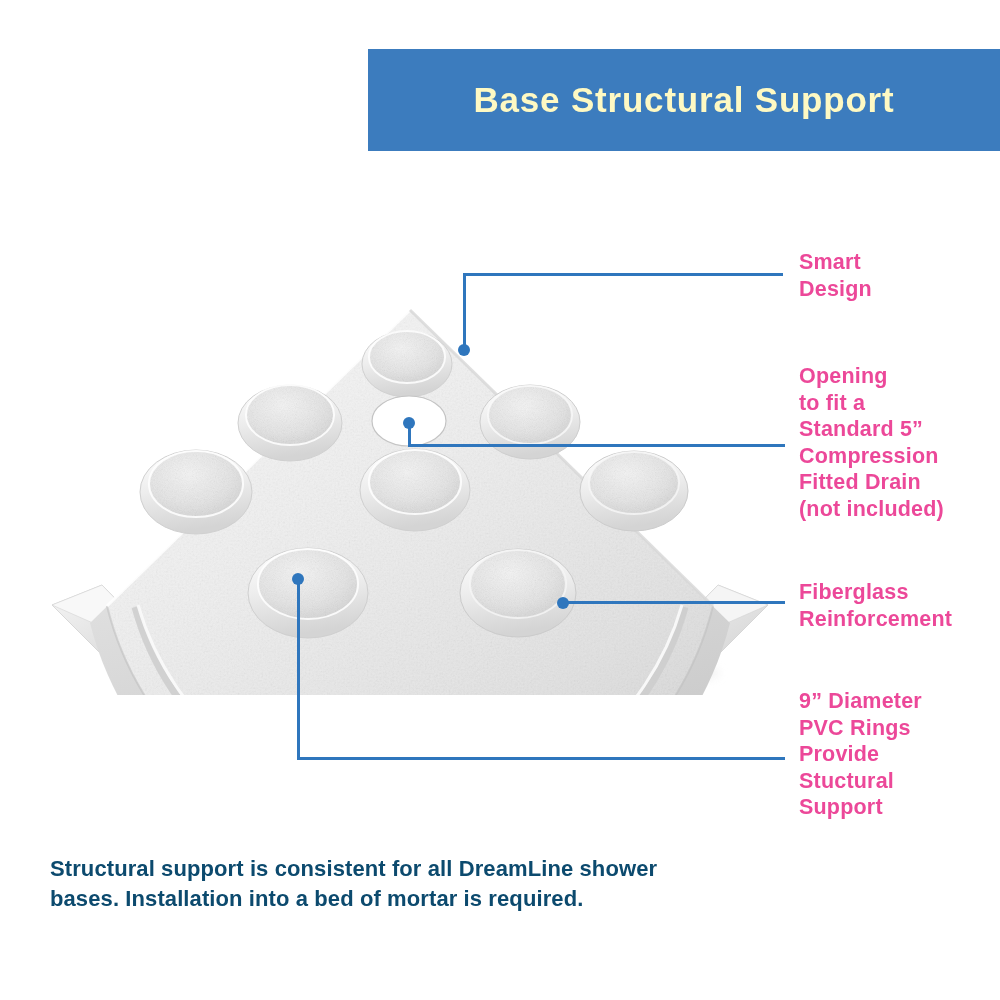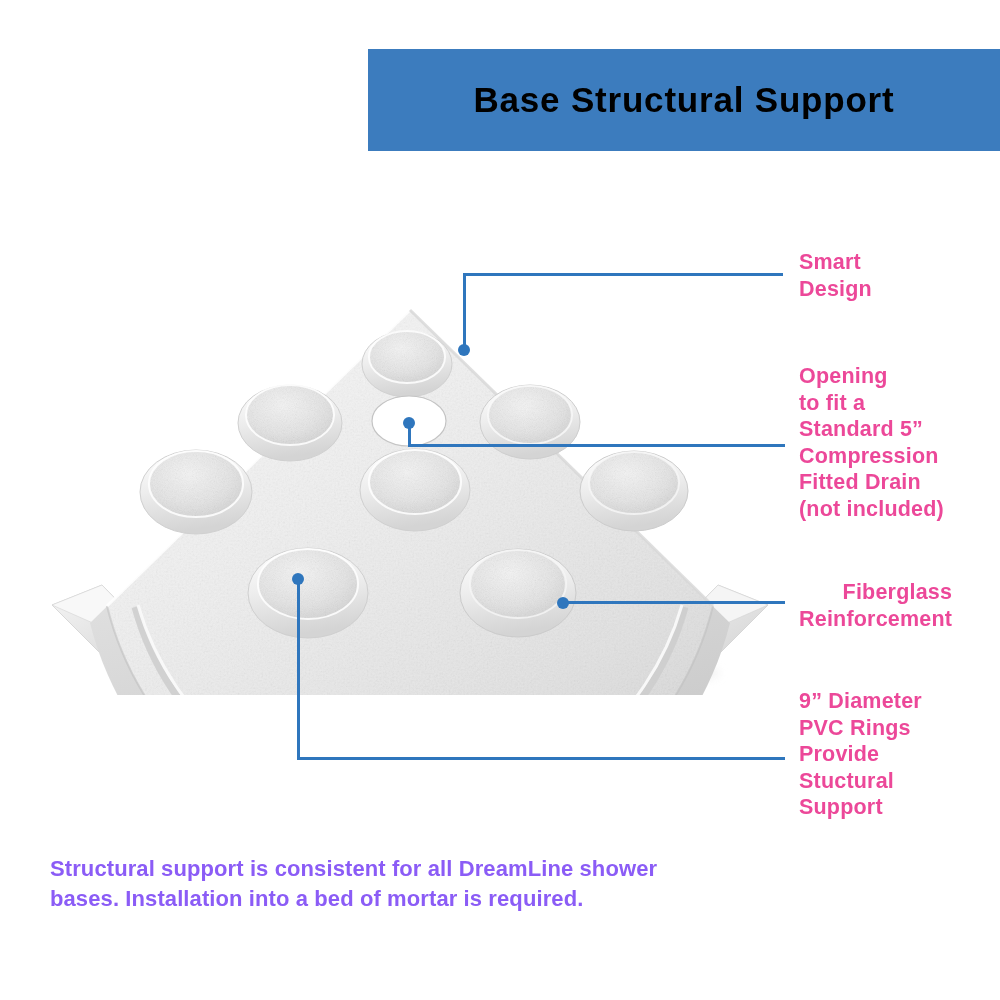--- a/index.html
+++ b/index.html
@@ -25,42 +25,42 @@
     left: 368px;
     top: 49px;
     width: 632px;
     height: 102px;
     background: #3c7cbe;
     display: flex;
     align-items: center;
     justify-content: center;
   }
   #header-title {
-    color: #000000;
+    color: #fef9c3;
     font-size: 35px;
     font-weight: bold;
     letter-spacing: 0.8px;
     white-space: nowrap;
     font-family: "Liberation Sans", sans-serif;
   }
 
   
   .callout-label {
     position: absolute;
     color: #ec4899;
     font-size: 21.5px;
     font-weight: bold;
     line-height: 26.5px;
     letter-spacing: 0.2px;
     white-space: pre-line;
     font-family: "Liberation Sans", sans-serif;
   }
   #label-smart-design   { left: 799px; top: 249px; }
   #label-drain          { left: 799px; top: 363px; }
-  #label-fiberglass     { left: 799px; top: 579px; text-align: right; }
+  #label-fiberglass     { left: 799px; top: 579px; }
   #label-pvc-rings      { left: 799px; top: 688px; }
 
   
   .leader-line {
     position: absolute;
     background: #2f76bd;
   }
   .leader-h { height: 3px; }
   .leader-v { width: 3px; }
   .leader-dot {
@@ -89,21 +89,21 @@
   #leader-pvc-dot    { left: 292px; top: 573px; }
   #leader-pvc-v      { left: 297px; top: 579px;  height: 181px; }
   #leader-pvc-h      { left: 297px; top: 757px;  width: 488px; }
 
   
   #footer-caption {
     position: absolute;
     left: 50px;
     top: 854px;
     width: 640px;
-    color: #8b5cf6;
+    color: #0c4a6e;
     font-size: 22px;
     font-weight: bold;
     line-height: 30px;
     letter-spacing: 0.1px;
     white-space: pre-line;
     font-family: "Liberation Sans", sans-serif;
   }
 
   
   #product-image {

